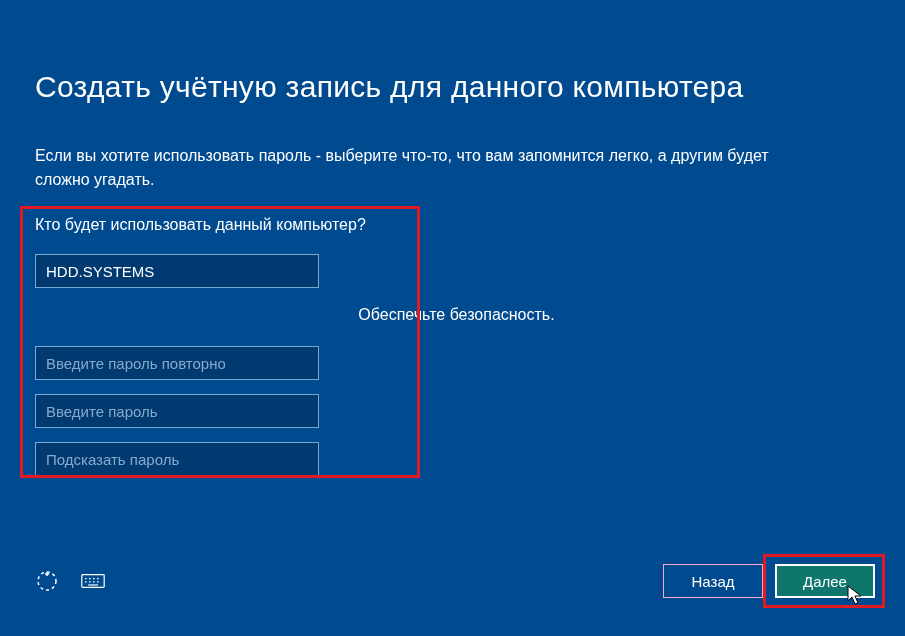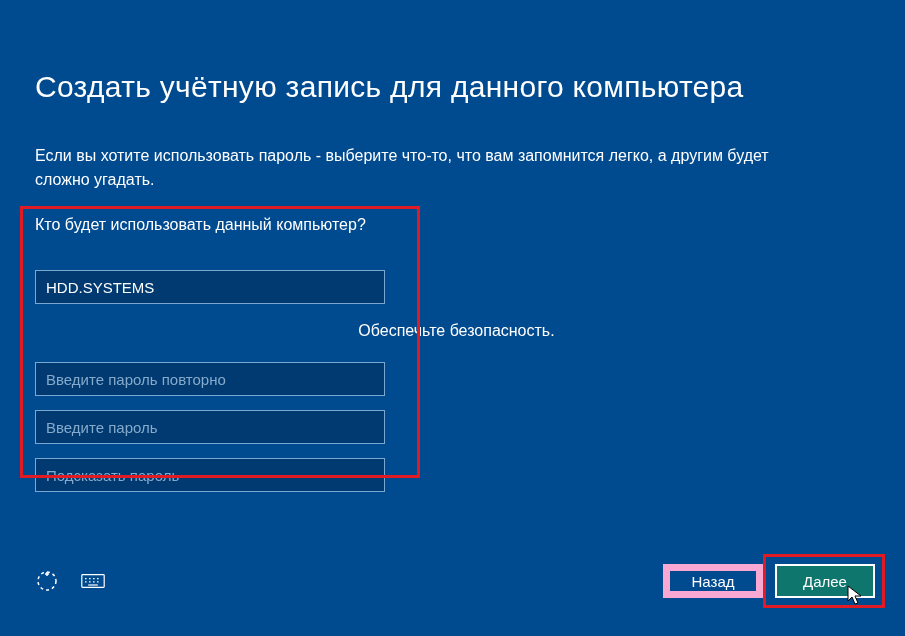--- a/index.html
+++ b/index.html
@@ -40,25 +40,25 @@
       border: 3px solid #e01b24;
       top: -10px;
       left: -15px;
       width: 400px;
       height: 272px;
       pointer-events: none;
     }
     .prompt {
       font-size: 16px;
       font-weight: 400;
-      margin-bottom: 36px;
+      margin-bottom: 20px;
     }
     .field {
       display: block;
-      width: 350px;
+      width: 284px;
       height: 34px;
       background: #003a70;
       border: 1px solid #7aa8d0;
       color: #ffffff;
       font-size: 15px;
       padding: 0 10px;
       font-family: inherit;
       outline: none;
       margin-bottom: 14px;
     }
@@ -104,21 +104,21 @@
       height: 34px;
       font-size: 15px;
       font-family: inherit;
       cursor: pointer;
       display: inline-flex;
       align-items: center;
       justify-content: center;
     }
     .btn-back {
       background: #004a8f;
-      border: 7px solid #f9a8d4;
+      border: 1px solid #f9a8d4;
       color: #ffffff;
     }
     .btn-next {
       background: #0f766e;
       border: 2px solid #ffffff;
       color: #ffffff;
     }
     .next-highlight {
       position: absolute;
       border: 3px solid #e01b24;

